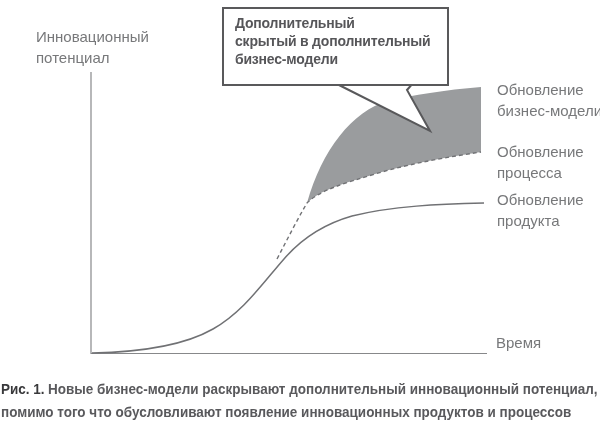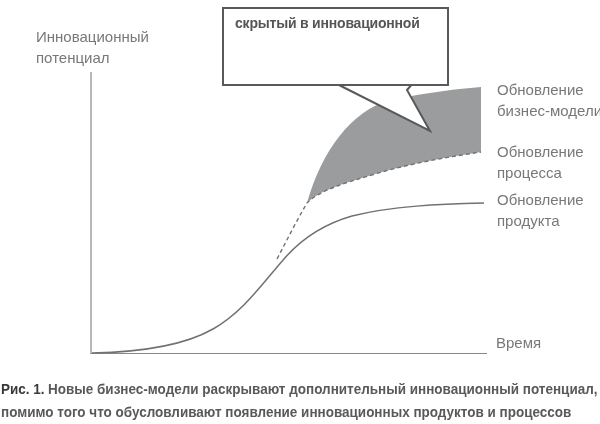--- a/index.html
+++ b/index.html
@@ -60,21 +60,23 @@
              C 392 206 440 204 484 203" fill="none" stroke="#707174" stroke-width="1.5"></path>
 
     <polygon points="333,82 430,131 407,90 414,82" fill="#ffffff" stroke="#59595b" stroke-width="2" stroke-linejoin="miter"></polygon>
   </svg>
 
   <div class="txt y-label">Инновационный потенциал</div>
 
   <div class="txt time-label">Время</div>
 
   <div class="callout">
-    <div>скрытый в инновационной</div>
+    <div>Дополнительный</div>
+    <div>скрытый в дополнительный</div>
+    <div>бизнес-модели</div>
   </div>
 
   <div class="txt curve-label l1">Обновление бизнес-модели</div>
   <div class="txt curve-label l2">Обновление процесса</div>
   <div class="txt curve-label l3">Обновление продукта</div>
 
   <div class="caption">
     <span class="prefix">Рис. 1.</span><span>Новые бизнес-модели раскрывают дополнительный инновационный потенциал,</span><br>
     <span>помимо того что обусловливают появление инновационных продуктов и процессов</span>
   </div>

